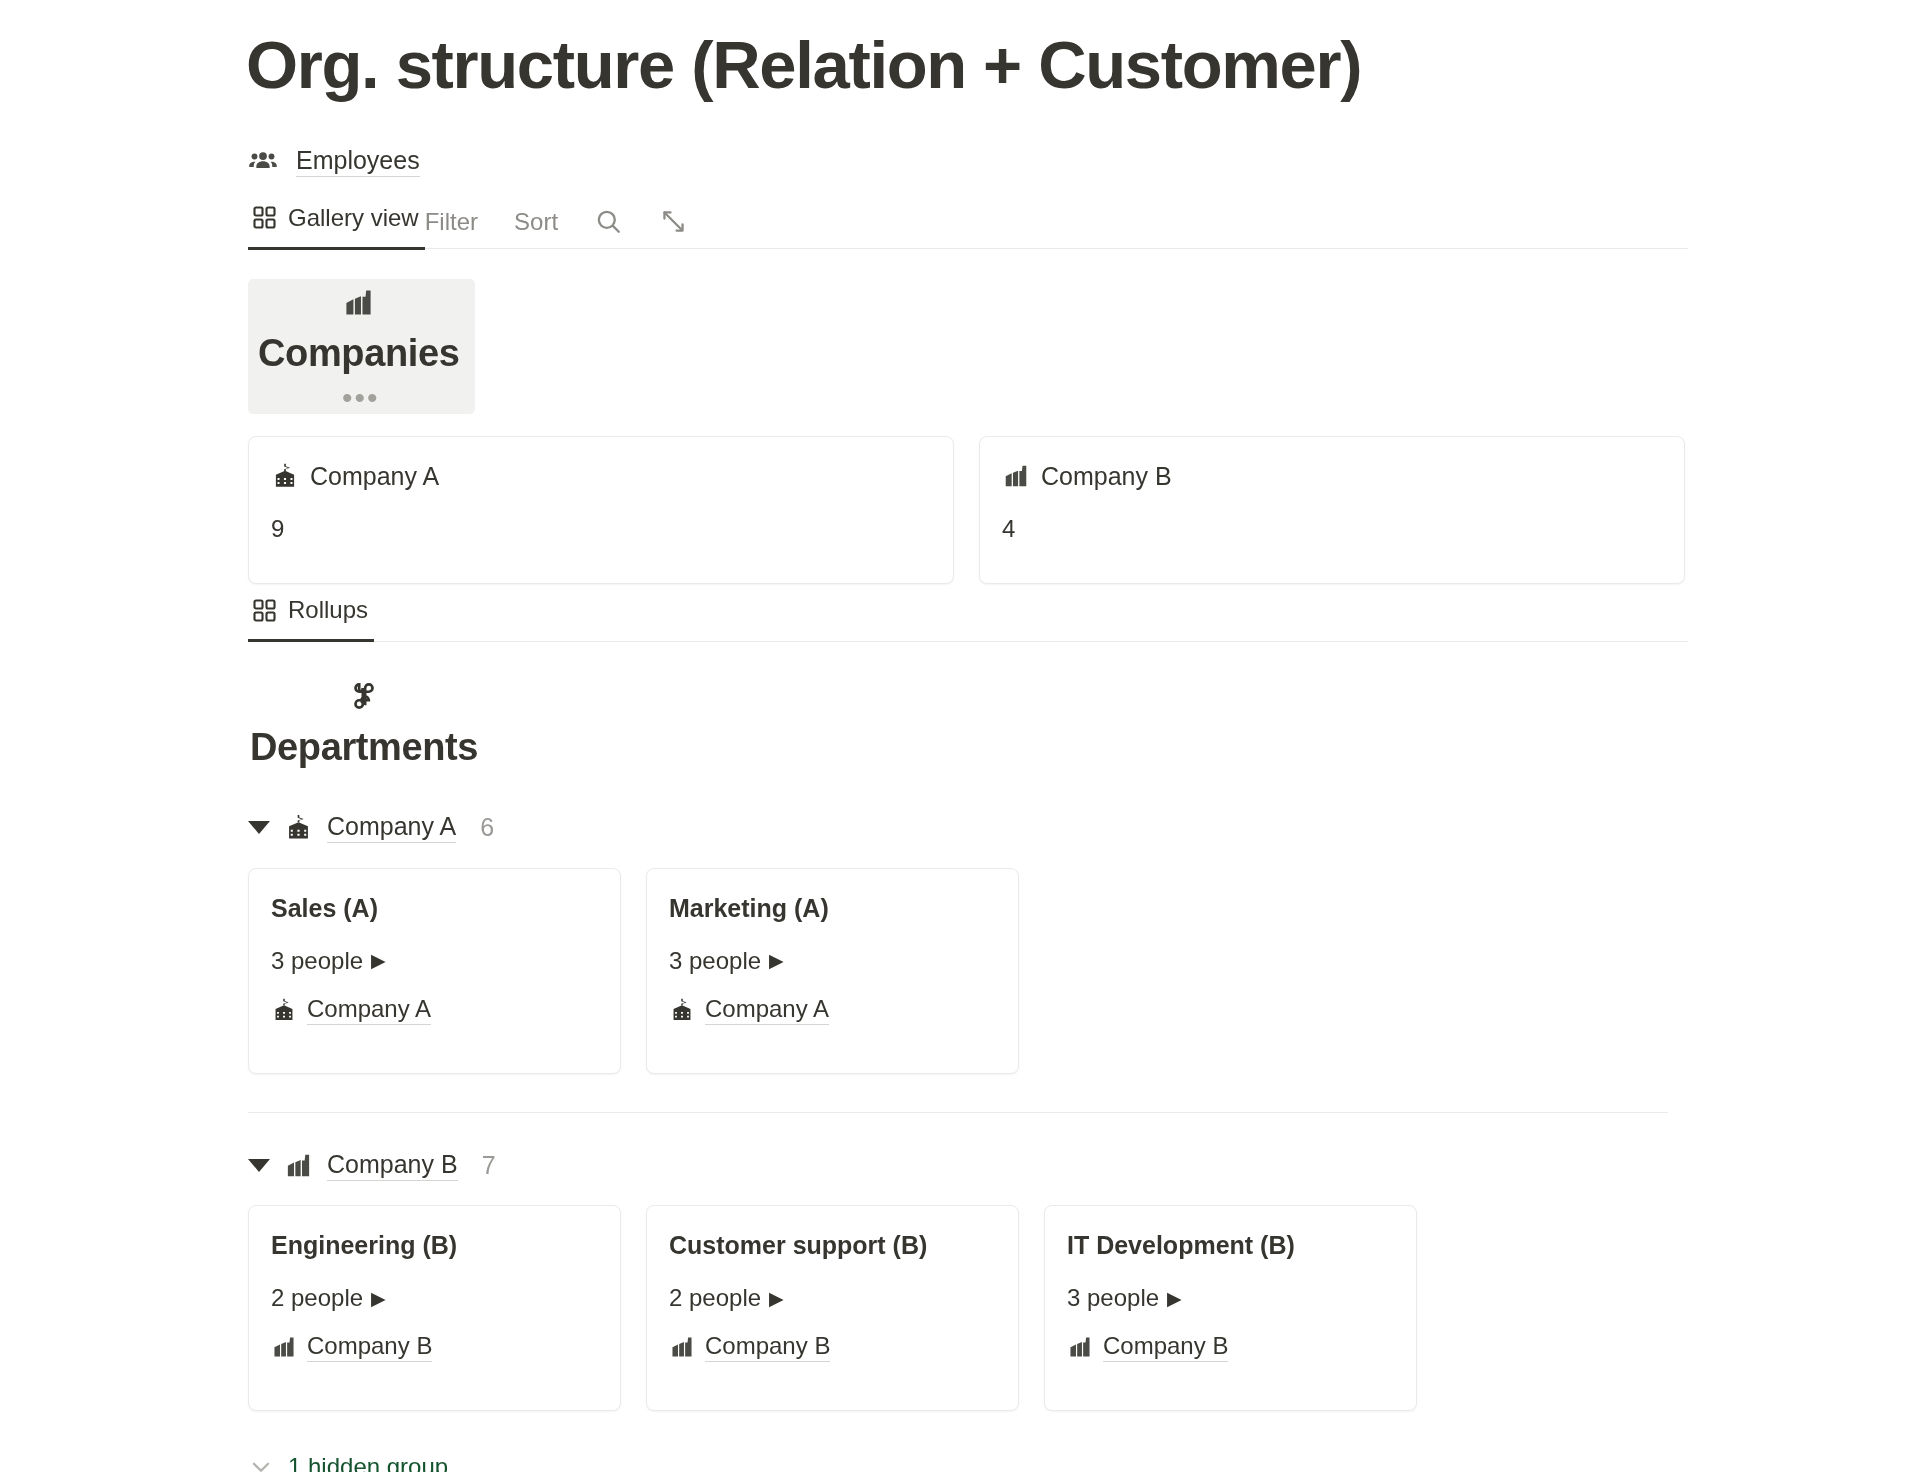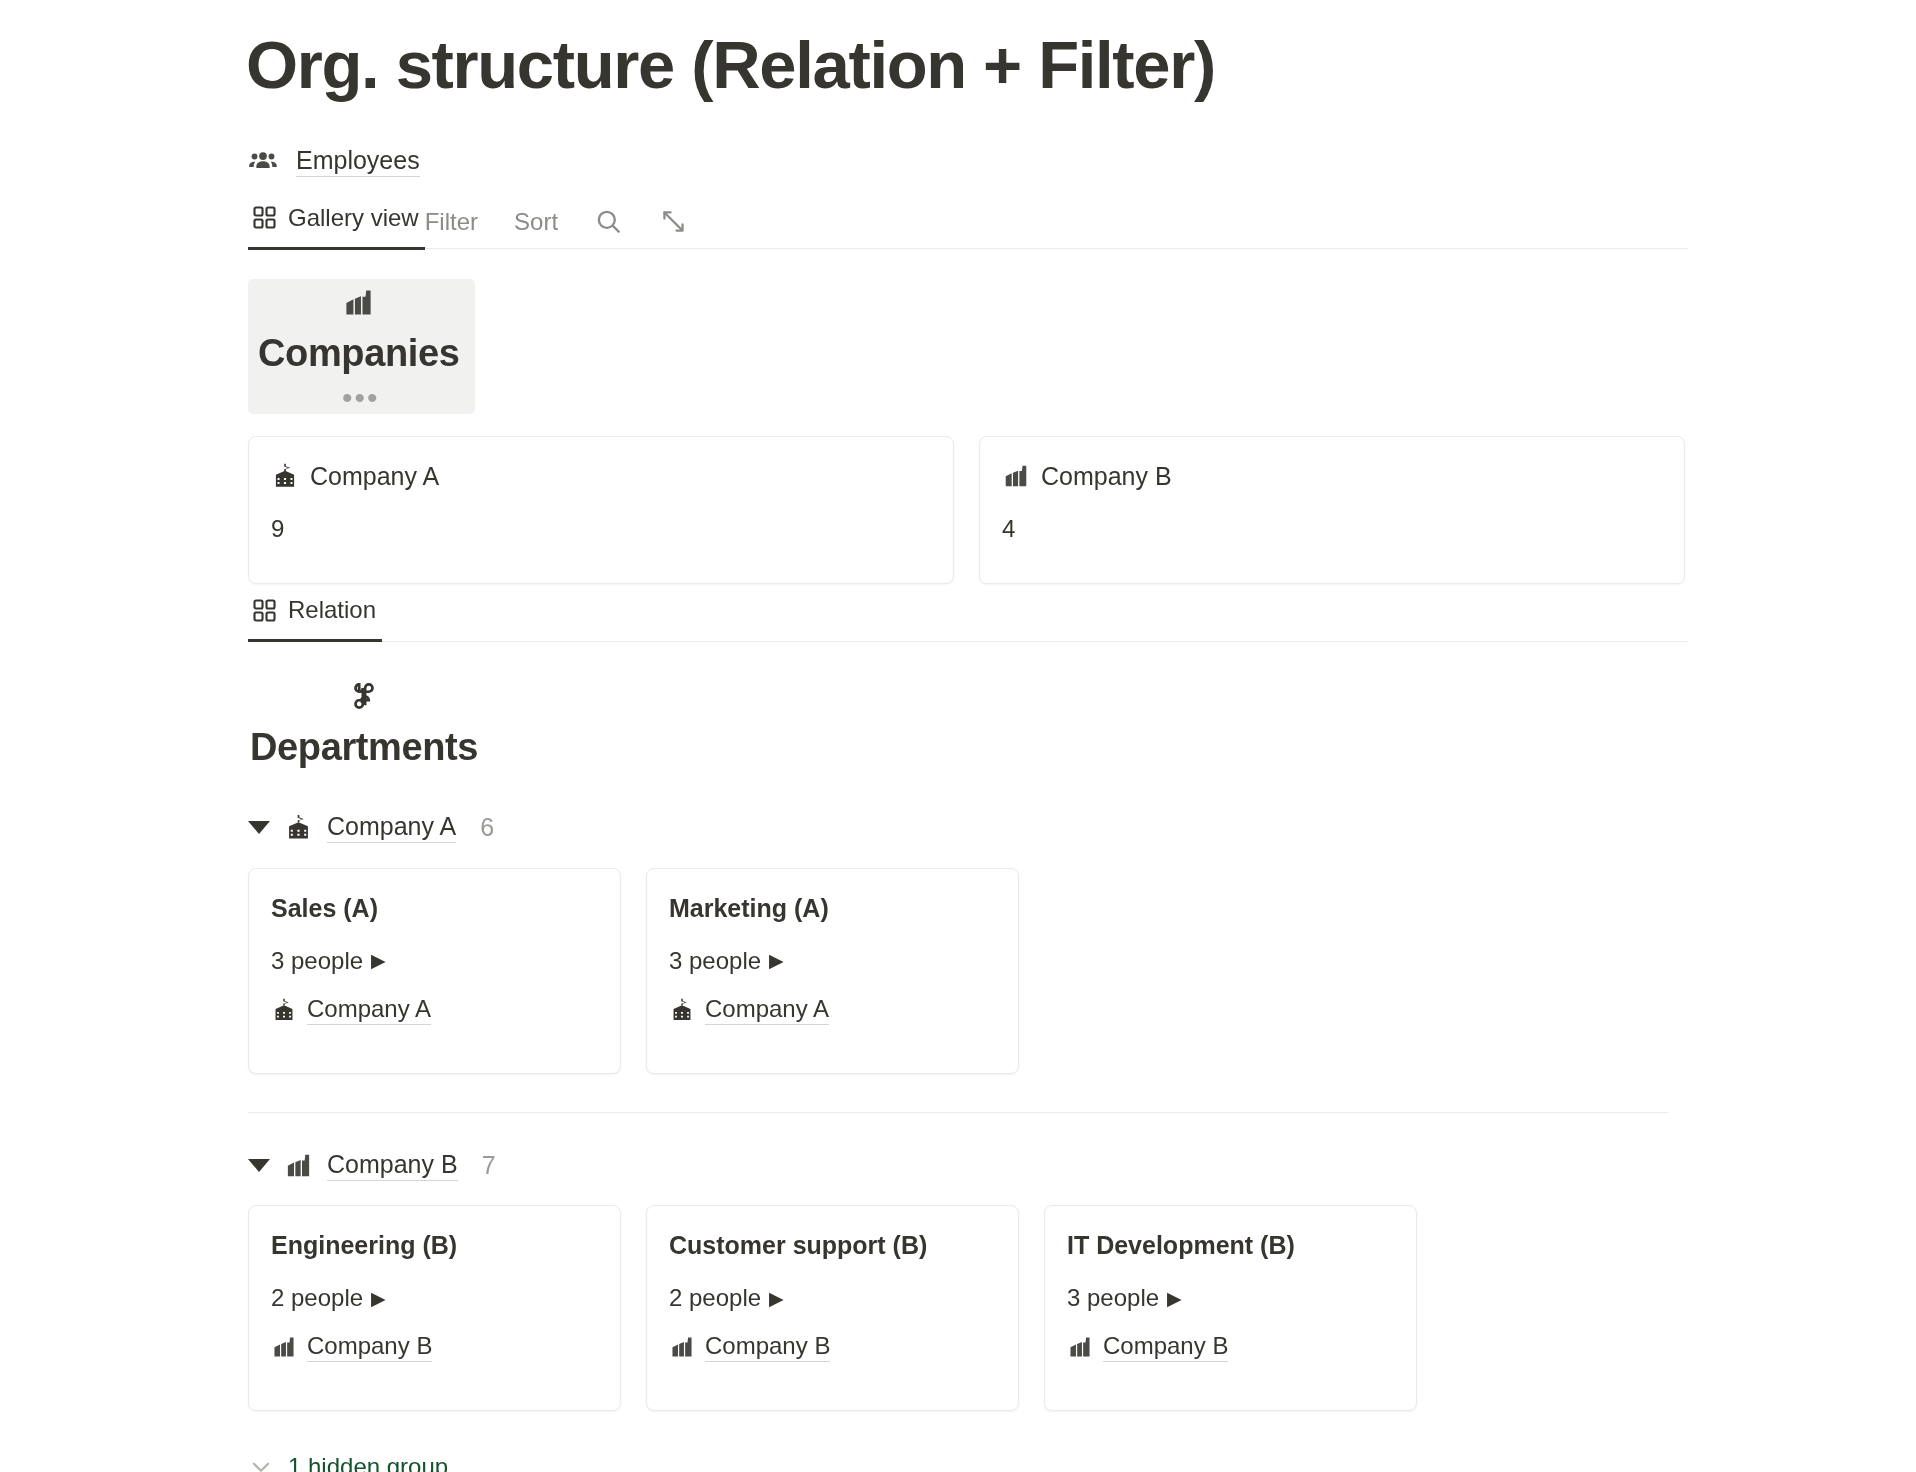--- a/index.html
+++ b/index.html
@@ -245,21 +245,21 @@
   .grp-wrap { margin-bottom: 0; }
   .dept-section { margin-top: 6px; }
 </style>
 </head>
 <body>
 
 <div class="page">
   <div class="content">
 
     
-    <h1 class="page-title">Org. structure (Relation + Filter)</h1>
+    <h1 class="page-title">Org. structure (Relation + Customer)</h1>
 
     
     <div class="source-row">
       <span class="ico">
         <svg width="30" height="30" viewBox="0 0 24 24" fill="#4a4a46">
           <circle cx="12" cy="7.2" r="3.1"></circle>
           <circle cx="5.2" cy="7.6" r="2.35"></circle>
           <circle cx="18.8" cy="7.6" r="2.35"></circle>
           <path d="M12 11.4c-3 0-5.3 1.7-5.3 3.9v1.5h10.6v-1.5c0-2.2-2.3-3.9-5.3-3.9z"></path>
           <path d="M5.2 11.7c-2.3 0-4.2 1.3-4.2 3v1.3h3.6v-1.2c0-1.2.5-2.3 1.4-3.1h-.8z"></path>
@@ -350,21 +350,21 @@
       <div class="viewtabs">
         <div class="viewtab active">
           <span class="ico">
             <svg width="25" height="25" viewBox="0 0 20 20" fill="none" stroke="#37352f" stroke-width="1.7">
               <rect x="2" y="2" width="6.4" height="6.4" rx="1.2"></rect>
               <rect x="11.6" y="2" width="6.4" height="6.4" rx="1.2"></rect>
               <rect x="2" y="11.6" width="6.4" height="6.4" rx="1.2"></rect>
               <rect x="11.6" y="11.6" width="6.4" height="6.4" rx="1.2"></rect>
             </svg>
           </span>
-          <span>Relation</span>
+          <span>Rollups</span>
         </div>
       </div>
       <div class="viewactions"></div>
     </div>
 
     <div class="section-head plain">
       <span class="ico">
         <svg width="34" height="34" viewBox="0 0 24 24" fill="none" stroke="#37352f" stroke-width="1.9">
           <path d="M8.6 3.8a2.6 2.6 0 1 0 2.6 2.6v11.2a2.6 2.6 0 1 1-2.6-2.6h6.8a2.6 2.6 0 1 0-2.6 2.6V6.4a2.6 2.6 0 1 1 2.6 2.6H8.6z"></path>
         </svg>

